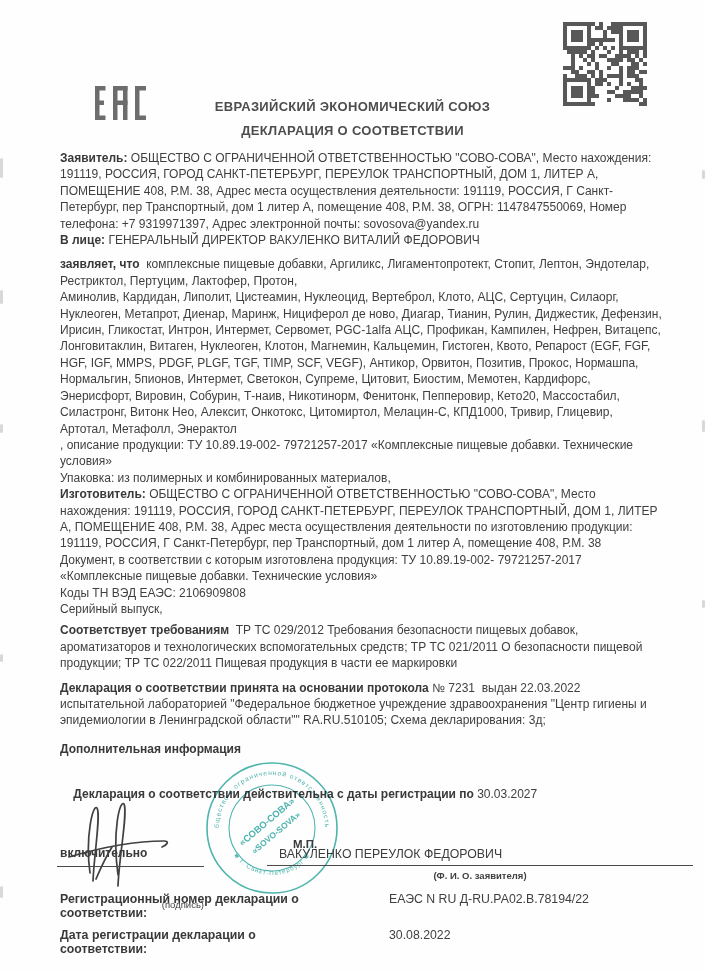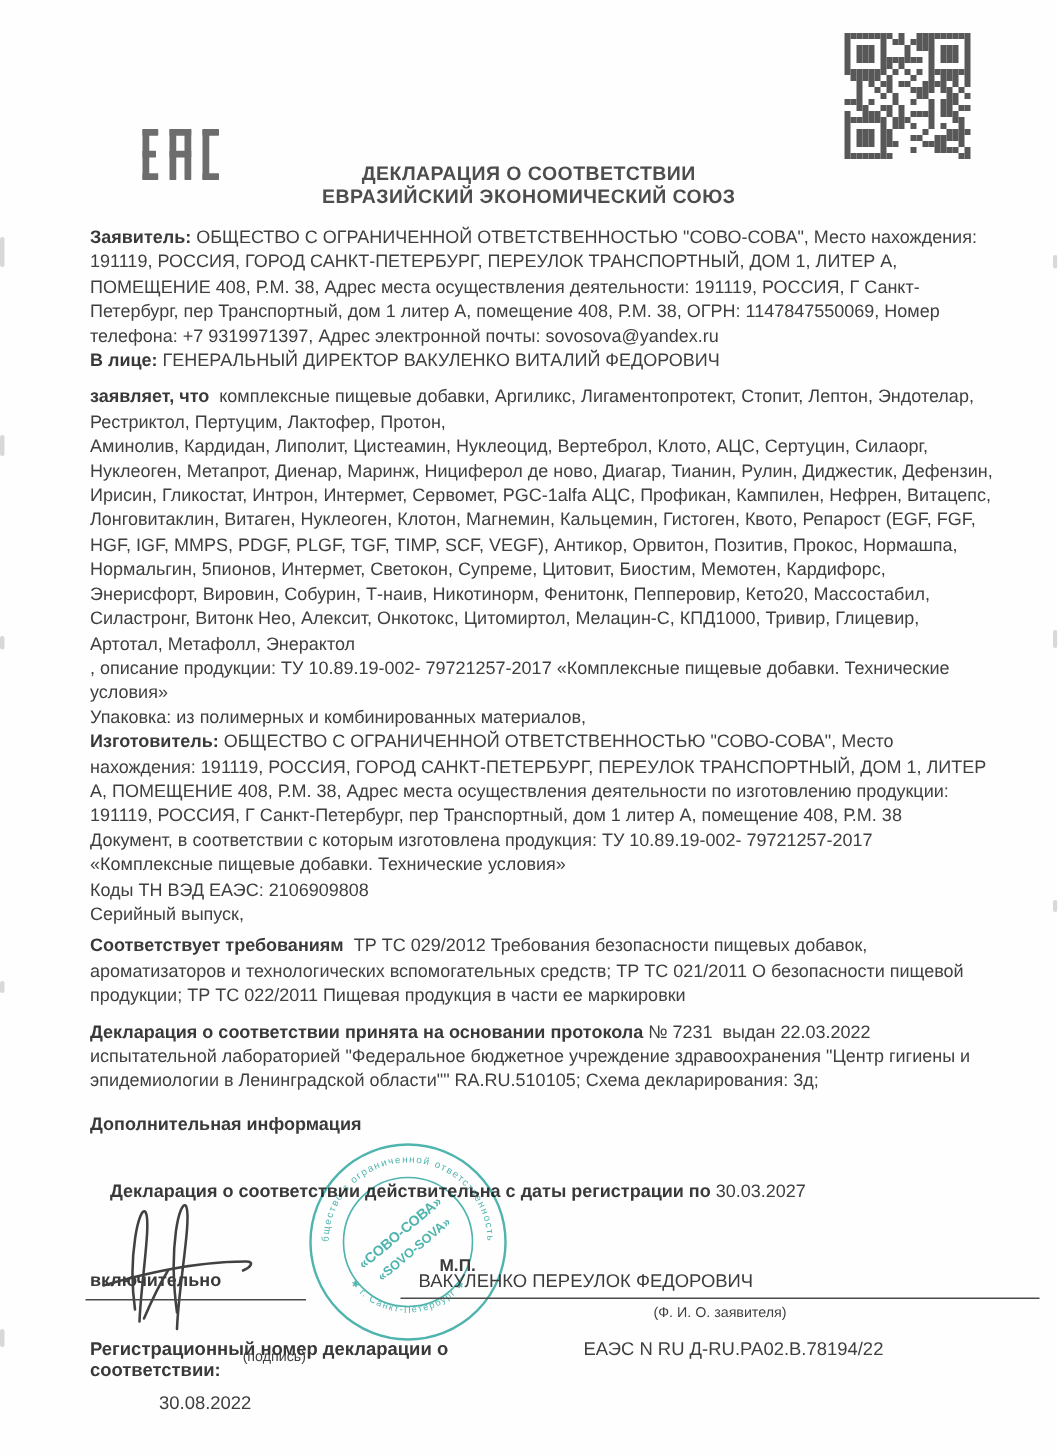--- a/index.html
+++ b/index.html
@@ -27,21 +27,21 @@
   .validity { position:absolute; left:60px; top:769px; width:604px;
               font-size:12px; line-height:16.8px; white-space:pre-wrap; }
   .sig-svg { position:absolute; left:66px; top:793px; }
   .sig-line { position:absolute; left:57px; top:866px; width:147px; border-bottom:1.3px solid #4a4a4a; }
   .sig-caption { position:absolute; left:57px; top:899px; width:147px; text-align:right;
                  font-size:9.5px; color:#3f3f3f; }
   .mp { position:absolute; left:293px; top:838px; font-size:11.5px; font-weight:bold; color:#3a3a3a; }
   .holder { position:absolute; left:267px; top:847px; width:426px; padding-left:12px;
             font-size:12.3px; color:#3c3c3c; border-bottom:1.3px solid #4a4a4a; height:19px; }
   .holder-caption { position:absolute; left:267px; top:870px; width:426px; text-align:center;
-                    font-size:9.5px; font-weight:normal; color:#3f3f3f; }
+                    font-size:9.5px; font-weight:bold; color:#3f3f3f; }
   .stamp { position:absolute; left:203px; top:759px; mix-blend-mode:multiply; opacity:.85; }
   
   .reg { position:absolute; left:60px; top:892px; width:630px; font-size:12.3px; }
   .reg-row { display:flex; margin-bottom:8px; }
   .reg-label { width:283px; font-weight:bold; color:#393939; }
   .reg-value { color:#3f3f3f;margin-left:46px; }
   
   .artifact { position:absolute; background:#8a8a8a; opacity:.32; border-radius:2px; }
 </style>
 </head>
@@ -59,22 +59,22 @@
       <rect x="60" y="4" width="9" height="68" rx="1"></rect>
       <rect x="40" y="4" width="29" height="9" rx="1"></rect>
       <rect x="40" y="33" width="29" height="9" rx="1"></rect>
       <rect x="84" y="4" width="9" height="68" rx="1"></rect>
       <rect x="84" y="4" width="22" height="9" rx="1"></rect>
       <rect x="84" y="63" width="22" height="9" rx="1"></rect>
     </g>
   </svg>
 
   <div class="title-wrap">
+    <div class="title-line">ЕВРАЗИЙСКИЙ ЭКОНОМИЧЕСКИЙ СОЮЗ</div>
     <div class="title-line second">ДЕКЛАРАЦИЯ О СООТВЕТСТВИИ</div>
-    <div class="title-line">ЕВРАЗИЙСКИЙ ЭКОНОМИЧЕСКИЙ СОЮЗ</div>
   </div>
 
   <div class="qr">
       <i class="on"></i>
       <i class="on"></i>
       <i class="on"></i>
       <i class="on"></i>
       <i class="on"></i>
       <i class="on"></i>
       <i class="on"></i>
@@ -564,20 +564,21 @@
   <div class="mp">М.П.</div>
   <div class="holder">ВАКУЛЕНКО ПЕРЕУЛОК ФЕДОРОВИЧ</div>
   <div class="holder-caption">(Ф. И. О. заявителя)</div>
 
   <div class="reg">
     <div class="reg-row">
       <div class="reg-label">Регистрационный номер декларации о соответствии:</div>
       <div class="reg-value">ЕАЭС N RU Д-RU.РА02.В.78194/22</div>
     </div>
     <div class="reg-row">
+      <div class="reg-label">Дата регистрации декларации о соответствии:</div>
       <div class="reg-value">30.08.2022</div>
     </div>
   </div>
 
   <div class="artifact" style="left:0;top:158px;width:3px;height:20px;"></div>
   <div class="artifact" style="left:0;top:290px;width:3px;height:14px;"></div>
   <div class="artifact" style="left:0;top:424px;width:3px;height:9px;"></div>
   <div class="artifact" style="left:0;top:654px;width:3px;height:8px;"></div>
   <div class="artifact" style="left:0;top:886px;width:3px;height:12px;"></div>
   <div class="artifact" style="left:702px;top:170px;width:3px;height:9px;"></div>

